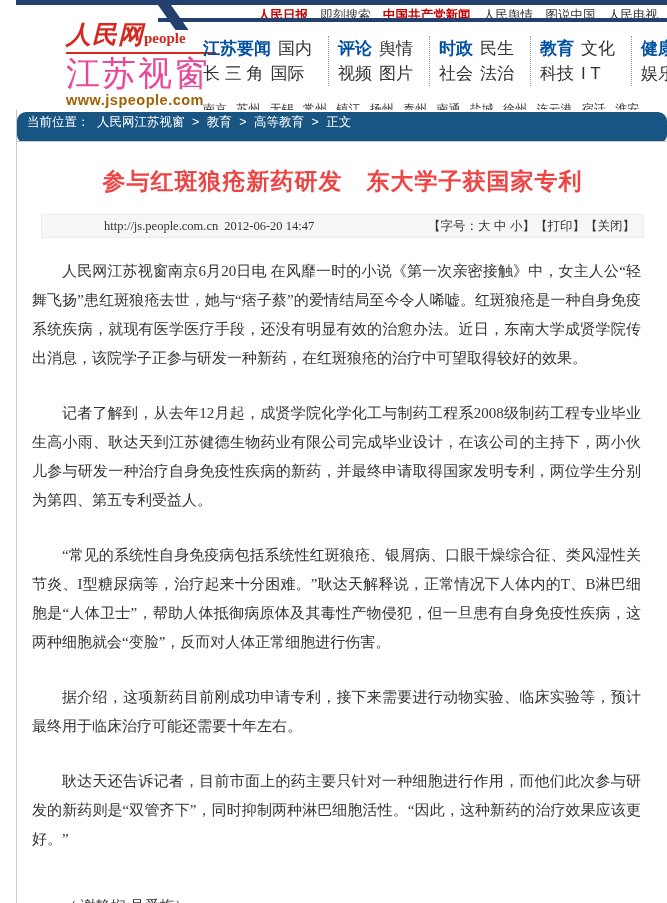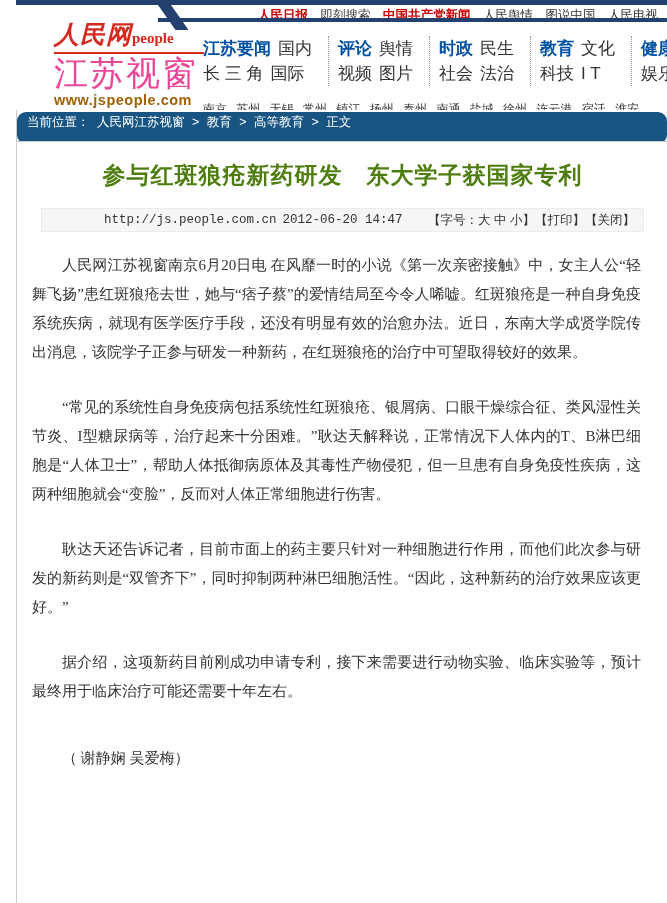--- a/index.html
+++ b/index.html
@@ -20,21 +20,21 @@
     background:#fff; border-bottom:4px solid #24406e;
     white-space:nowrap; overflow:hidden; padding-left:100px;
     font-size:12.5px; line-height:20px; color:#333;
   }
   .top-strip span { margin-right:9px; cursor:pointer; }
   .red-bold { color:#c80000; font-weight:bold; }
   .diag { position:absolute; top:5px; left:142px; width:13px; height:25px; background:#24406e;
           transform:skewX(35deg); transform-origin:top left; }
 
   
-  .logo { position:absolute; left:38px; top:22px; width:150px; cursor:pointer; }
+  .logo { position:absolute; left:50px; top:22px; width:150px; cursor:pointer; }
   .logo-line1 { color:#d5281e; font-weight:bold; font-style:italic;
                 font-family:"Liberation Serif","DejaVu Serif",serif;
                 font-size:25px; line-height:26px; letter-spacing:1px;
                 border-bottom:2px solid #d5281e; padding-bottom:1px; white-space:nowrap; }
   .logo-line1 .en { font-size:15px; font-style:normal; letter-spacing:0; }
   .logo-site { color:#ec4899; font-weight:normal; font-size:34px; line-height:38px; letter-spacing:2px; white-space:nowrap; }
   .logo-url { color:#a16207; font-weight:bold; font-size:14.5px; letter-spacing:0.5px; }
 
   
   .nav-area { position:absolute; left:178px; top:36px; right:0; }
@@ -55,29 +55,29 @@
   }
   .breadcrumb span { margin-right:4px; }
   .breadcrumb .bc-item { cursor:pointer; }
 
   
   .article-box {
     position:absolute; top:141px; left:0; right:-2px; height:790px;
     border:1px solid #ccc; border-bottom:none; background:#fff;
   }
   .title {
-    text-align:center; margin:18px 18px 0; font-size:23px; font-weight:bold; color:#4d7c0f;
+    text-align:center; margin:24px 18px 0; font-size:23px; font-weight:bold; color:#ef4444;
     font-family:"Liberation Serif","DejaVu Serif",serif; letter-spacing:1px;
   }
   .meta-bar {
     margin:17px 24px 0; height:24px; background:#f6f6f6; border:1px solid #ececec;
     display:flex; justify-content:space-between; align-items:center;
     padding:0 8px 0 62px; font-size:12.5px; color:#333; white-space:nowrap;
   }
-  .meta-left { font-family:Liberation Mono, monospace; }
+  .meta-left { font-family:Liberation Serif, serif; }
   .meta-left span { margin-right:6px; }
   .meta-right span { cursor:pointer; }
   .article-body {
     margin:19px 27px 0 15px; font-size:15px; line-height:29px; color:#333;
     font-family:"Liberation Serif","DejaVu Serif",serif;
     text-align:justify;
   }
   .article-body p { margin:0 0 26px; text-indent:2em; }
   .byline { text-indent:2em; margin-top:38px; color:#333; }
 </style>
@@ -167,19 +167,20 @@
       <div class="meta-left">
         <span>http://js.people.com.cn</span><span>2012-06-20 14:47</span>
       </div>
       <div class="meta-right">
         <span>【字号：</span><span>大</span> <span>中</span> <span>小</span><span>】</span><span>【打印】</span><span>【关闭】</span>
       </div>
     </div>
 
     <div class="article-body">
       <p>人民网江苏视窗南京6月20日电 在风靡一时的小说《第一次亲密接触》中，女主人公“轻舞飞扬”患红斑狼疮去世，她与“痞子蔡”的爱情结局至今令人唏嘘。红斑狼疮是一种自身免疫系统疾病，就现有医学医疗手段，还没有明显有效的治愈办法。近日，东南大学成贤学院传出消息，该院学子正参与研发一种新药，在红斑狼疮的治疗中可望取得较好的效果。</p>
+      <p>记者了解到，从去年12月起，成贤学院化学化工与制药工程系2008级制药工程专业毕业生高小雨、耿达天到江苏健德生物药业有限公司完成毕业设计，在该公司的主持下，两小伙儿参与研发一种治疗自身免疫性疾病的新药，并最终申请取得国家发明专利，两位学生分别为第四、第五专利受益人。</p>
       <p>“常见的系统性自身免疫病包括系统性红斑狼疮、银屑病、口眼干燥综合征、类风湿性关节炎、I型糖尿病等，治疗起来十分困难。”耿达天解释说，正常情况下人体内的T、B淋巴细胞是“人体卫士”，帮助人体抵御病原体及其毒性产物侵犯，但一旦患有自身免疫性疾病，这两种细胞就会“变脸”，反而对人体正常细胞进行伤害。</p>
+      <p>据介绍，这项新药目前刚成功申请专利，接下来需要进行动物实验、临床实验等，预计最终用于临床治疗可能还需要十年左右。</p>
       <p>耿达天还告诉记者，目前市面上的药主要只针对一种细胞进行作用，而他们此次参与研发的新药则是“双管齐下”，同时抑制两种淋巴细胞活性。“因此，这种新药的治疗效果应该更好。”</p>
-      <p>据介绍，这项新药目前刚成功申请专利，接下来需要进行动物实验、临床实验等，预计最终用于临床治疗可能还需要十年左右。</p>
       <div class="byline">（ 谢静娴 吴爱梅）</div>
     </div>
   </div>
 </div>
 
 </body></html>

